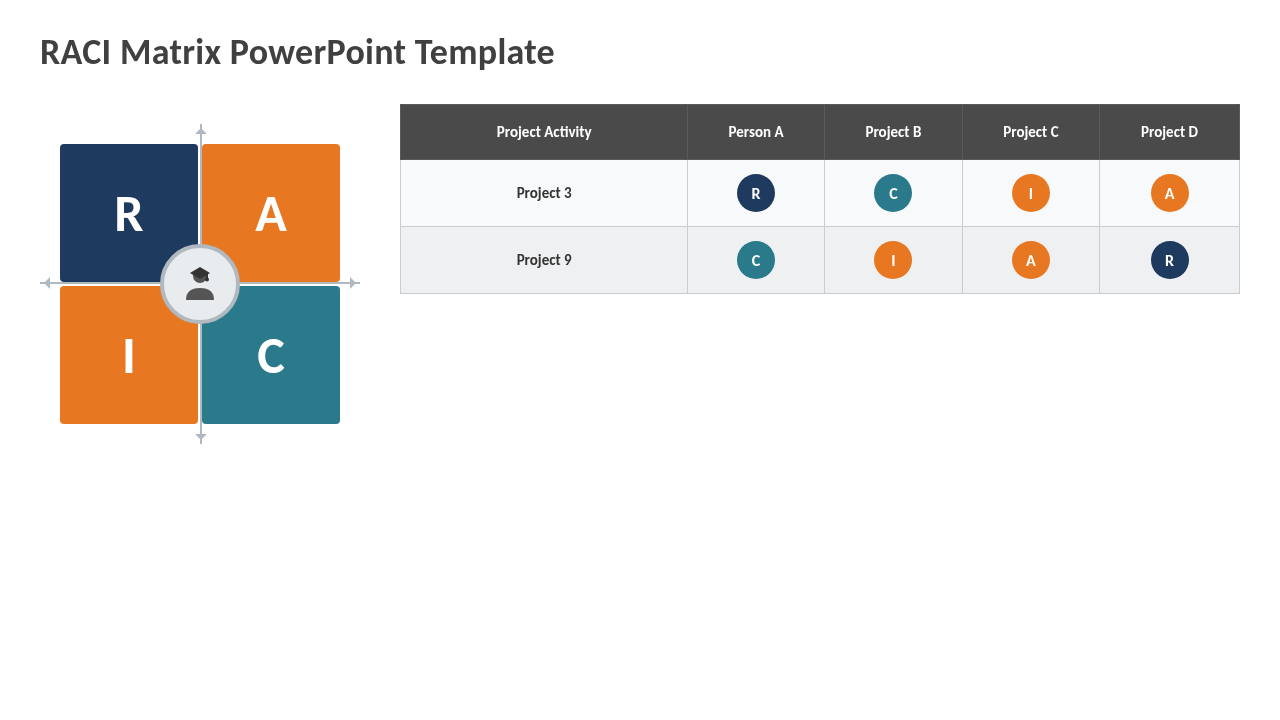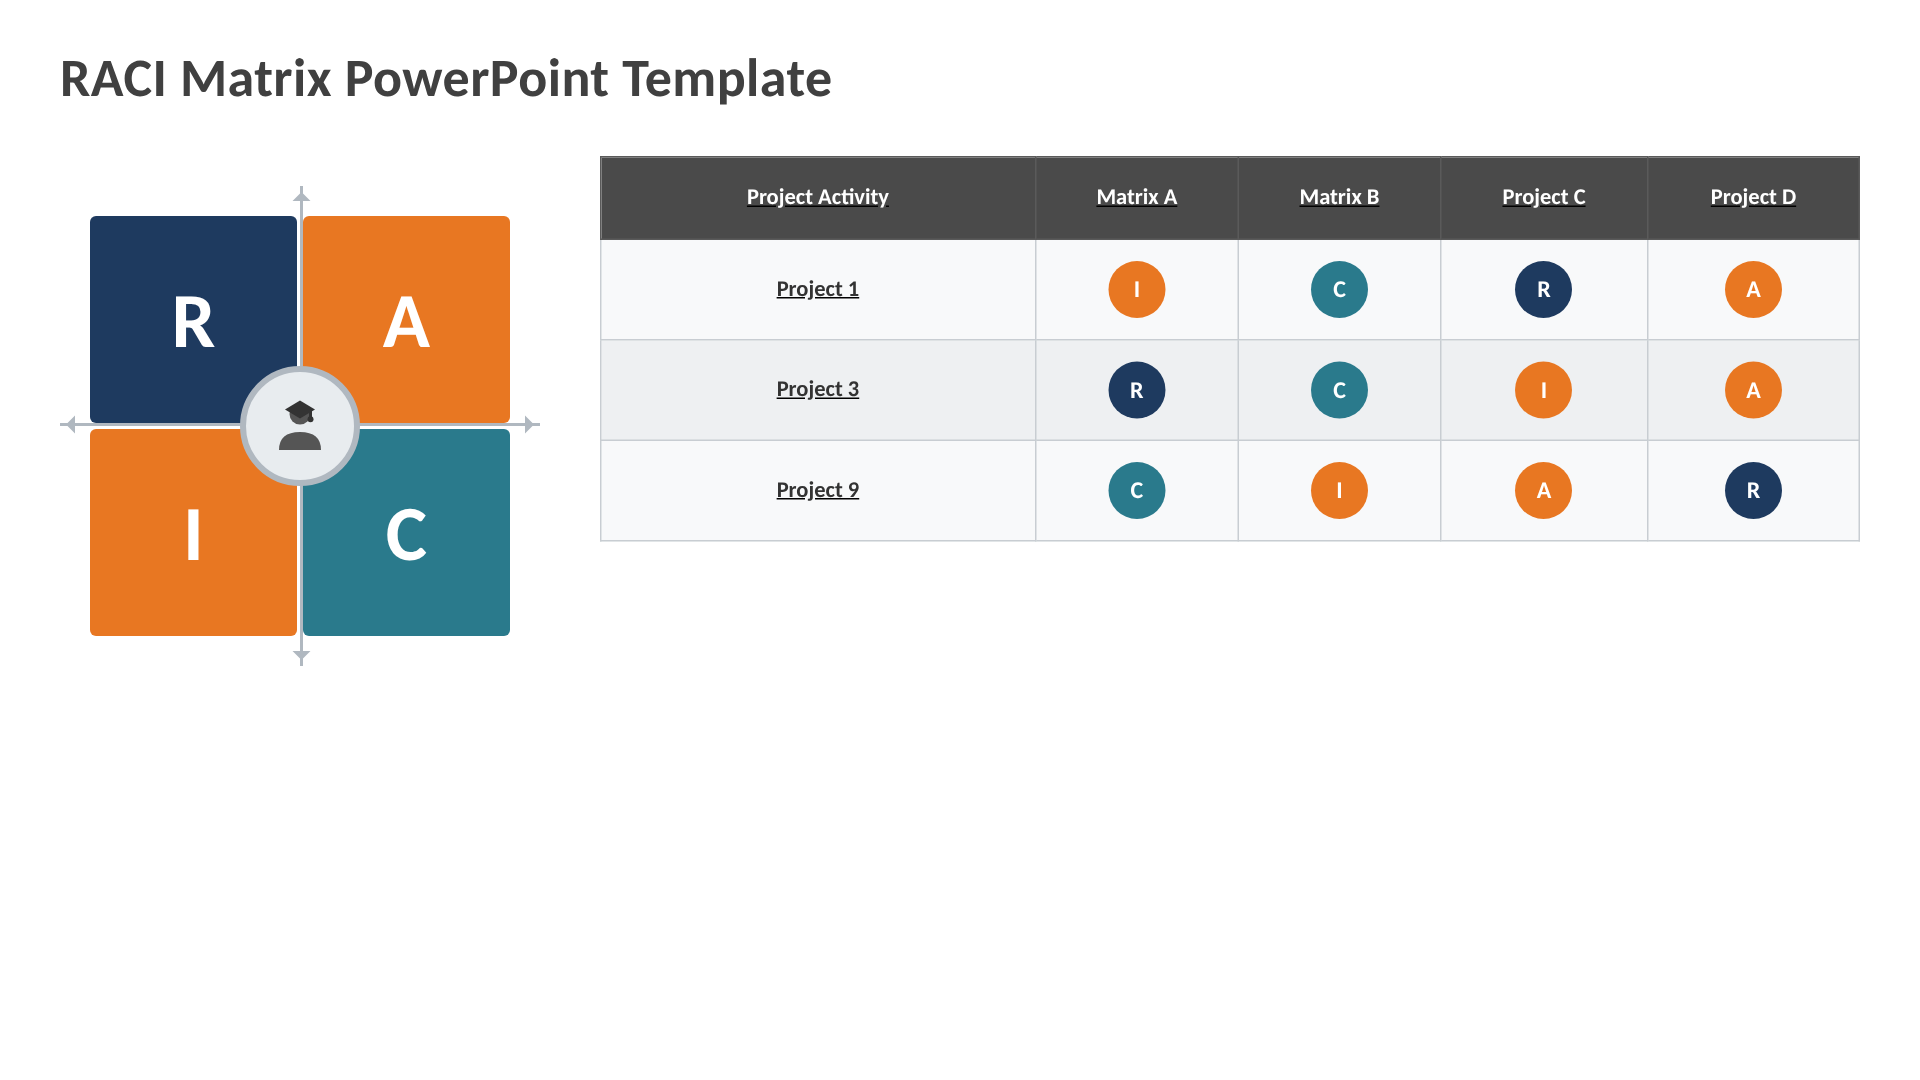--- a/index.html
+++ b/index.html
@@ -150,21 +150,20 @@
     
     .table-container {
       flex: 1;
       margin-top: 0;
     }
 
     table {
       border-collapse: collapse;
       width: 100%;
       font-size: 15px;
-      text-decoration: underline;
     }
 
     thead tr th {
       background: #4a4a4a;
       color: white;
       font-weight: 700;
       text-align: center;
       padding: 18px 10px;
       border: 1px solid #5a5a5a;
       font-size: 15px;
@@ -236,34 +235,27 @@
           </svg>
         </div>
       </div>
     </div>
 
     <div class="table-container">
       <table>
         <thead>
           <tr>
             <th>Project Activity</th>
-            <th>Matrix A</th>
-            <th>Matrix B</th>
+            <th>Person A</th>
+            <th>Project B</th>
             <th>Project C</th>
             <th>Project D</th>
           </tr>
         </thead>
         <tbody id="table-body">
-        <tr>
-              <td>Project 1</td>
-              <td><span class="badge badge-orange">I</span></td>
-              <td><span class="badge badge-teal">C</span></td>
-              <td><span class="badge badge-dark">R</span></td>
-              <td><span class="badge badge-orange">A</span></td>
-            </tr>
             <tr>
               <td>Project 3</td>
               <td><span class="badge badge-dark">R</span></td>
               <td><span class="badge badge-teal">C</span></td>
               <td><span class="badge badge-orange">I</span></td>
               <td><span class="badge badge-orange">A</span></td>
             </tr>
             <tr>
               <td>Project 9</td>
               <td><span class="badge badge-teal">C</span></td>

